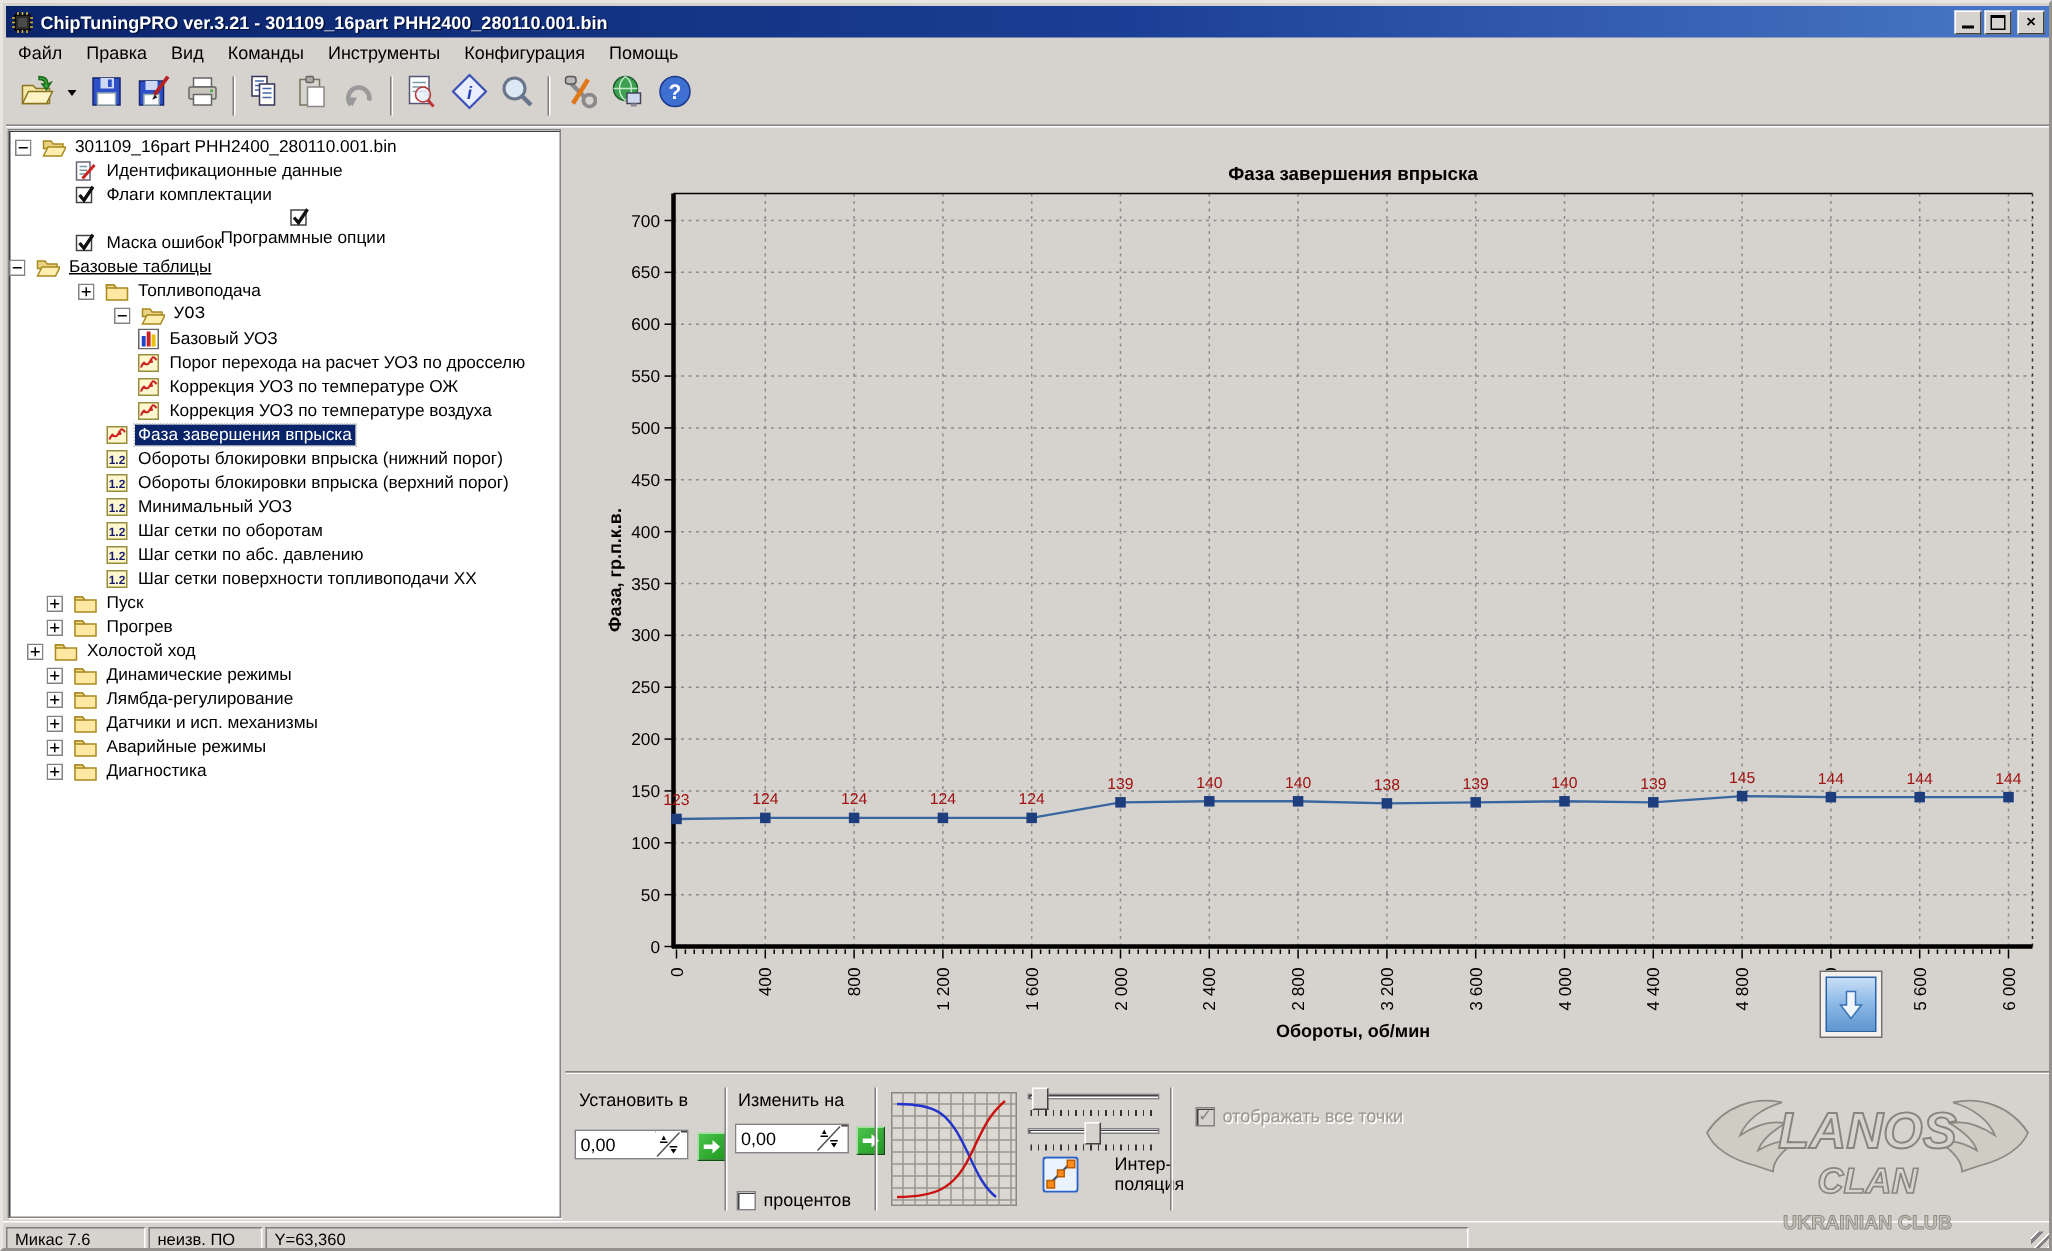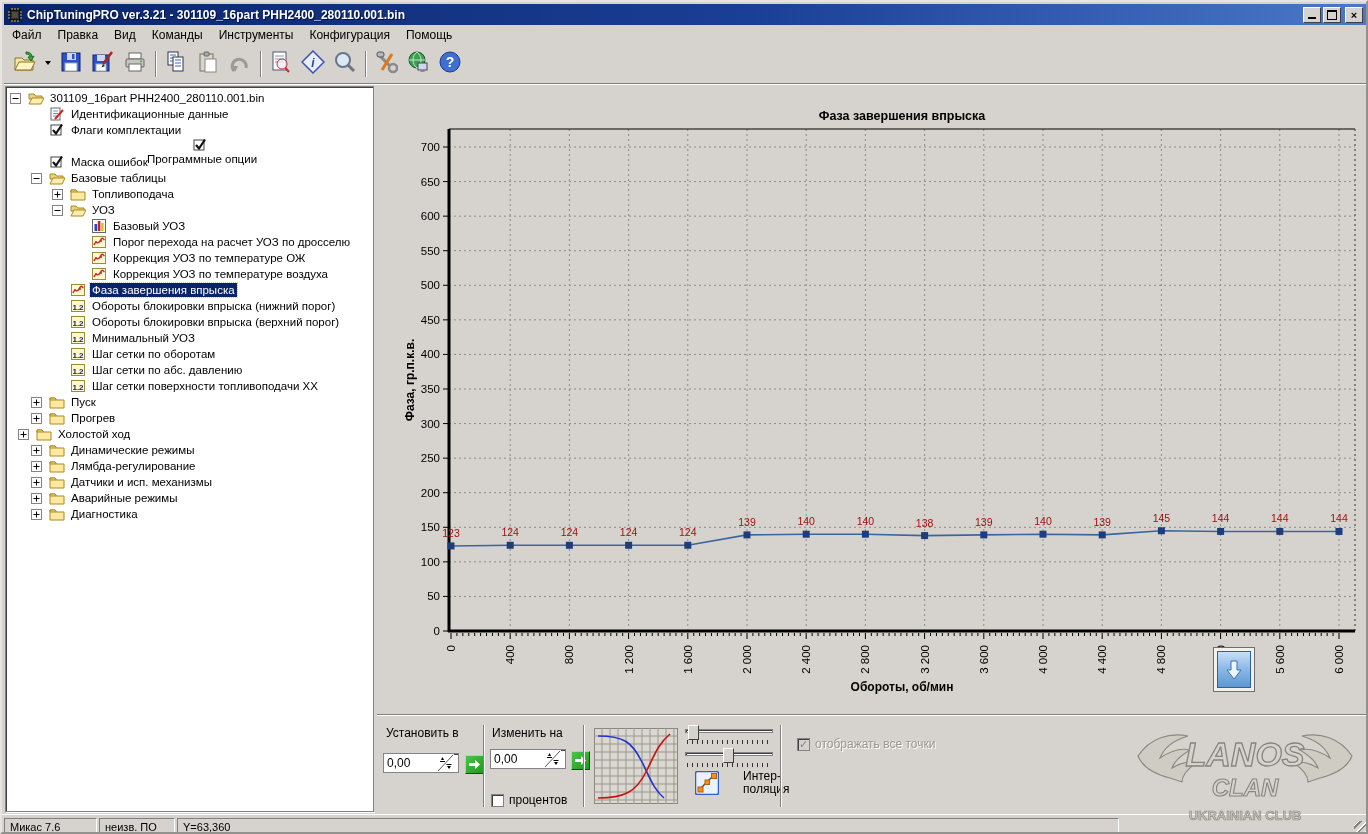--- a/index.html
+++ b/index.html
@@ -300,21 +300,21 @@
       <span class="tree-label">Программные опции</span>
     </div>
     <div class="tree-row" style="padding-left: 25px;">
       <span class="tree-spacer"></span>
       <span class="tree-ico"><svg viewBox="0 0 16 14">
           <rect x="2" y="2" width="10" height="10" fill="#fff" stroke="#444"></rect>
           <path d="M4 7 l3 3.5 L13 1.5" fill="none" stroke="#111" stroke-width="2.2"></path>
         </svg></span>
       <span class="tree-label">Маска ошибок</span>
     </div>
-    <div class="tree-row" style="padding-left: 25px;">
+    <div class="tree-row" style=" text-decoration: underline;">
       <span class="tree-exp"><svg viewBox="0 0 11 11">
           <rect x="0.5" y="0.5" width="10" height="10" fill="#fff" stroke="#848284"></rect>
           <line x1="2.5" y1="5.5" x2="8.5" y2="5.5" stroke="#000"></line>
         </svg></span>
       <span class="tree-ico"><svg viewBox="0 0 16 14">
           <path d="M1 3 h5 l1.5 2 H14 v3 H1 z" fill="#e8d284" stroke="#a8891e"></path>
           <path d="M1 13 l3 -6 h12 l-3 6 z" fill="#ffeeb0" stroke="#a8891e"></path>
         </svg></span>
       <span class="tree-label">Базовые таблицы</span>
     </div>
@@ -323,21 +323,21 @@
           <rect x="0.5" y="0.5" width="10" height="10" fill="#fff" stroke="#848284"></rect>
           <line x1="2.5" y1="5.5" x2="8.5" y2="5.5" stroke="#000"></line>
           <line x1="5.5" y1="2.5" x2="5.5" y2="8.5" stroke="#000"></line>
         </svg></span>
       <span class="tree-ico"><svg viewBox="0 0 16 14">
           <path d="M1 3 h5 l1.5 2 H15 v8 H1 z" fill="#ffe9a2" stroke="#a8891e"></path>
           <path d="M1 3 h5 l1.5 2 H1 z" fill="#f3d98a" stroke="#a8891e"></path>
         </svg></span>
       <span class="tree-label">Топливоподача</span>
     </div>
-    <div class="tree-row" style="padding-left: 46px;">
+    <div class="tree-row" style="padding-left: 70px; font-family: Liberation Mono, monospace;">
       <span class="tree-exp"><svg viewBox="0 0 11 11">
           <rect x="0.5" y="0.5" width="10" height="10" fill="#fff" stroke="#848284"></rect>
           <line x1="2.5" y1="5.5" x2="8.5" y2="5.5" stroke="#000"></line>
         </svg></span>
       <span class="tree-ico"><svg viewBox="0 0 16 14">
           <path d="M1 3 h5 l1.5 2 H14 v3 H1 z" fill="#e8d284" stroke="#a8891e"></path>
           <path d="M1 13 l3 -6 h12 l-3 6 z" fill="#ffeeb0" stroke="#a8891e"></path>
         </svg></span>
       <span class="tree-label">УОЗ</span>
     </div>
@@ -921,21 +921,21 @@
 
   <div class="checkbox disabled" style="left:420px;top:22px" id="cb-showall">
     <span class="box">✓</span>
     <span class="cb-label">отображать все точки</span>
   </div>
 </div>
 
 <div class="statusbar">
   <div class="status-cell" style="left:2px;width:93px">Микас 7.6</div>
   <div class="status-cell" style="left:97px;width:76px">неизв. ПО</div>
-  <div class="status-cell" style="left:175px;width:942px">Y=63,360</div>
+  <div class="status-cell" style="left:175px;width:802px">Y=63,360</div>
   <div class="grip"></div>
 </div>
 
 <div class="watermark">
   <svg width="230" height="120" viewBox="0 0 230 120">
     <g fill="#cfccc3" stroke="#85827a" stroke-width="1.2">
       <path d="M8 48 C20 30 40 24 58 28 C44 32 34 40 30 50 C42 42 52 40 60 42 C50 48 44 54 42 60 C52 54 60 53 66 55 C56 62 52 68 52 74 L40 70 C24 66 12 58 8 48 z"></path>
       <path d="M222 48 C210 30 190 24 172 28 C186 32 196 40 200 50 C188 42 178 40 170 42 C180 48 186 54 188 60 C178 54 170 53 164 55 C174 62 178 68 178 74 L190 70 C206 66 218 58 222 48 z"></path>
     </g>
     <text x="115" y="58" text-anchor="middle" font-size="34" font-weight="bold" font-style="italic" fill="#d6d3ce" stroke="#807d75" stroke-width="1.3">LANOS</text>

